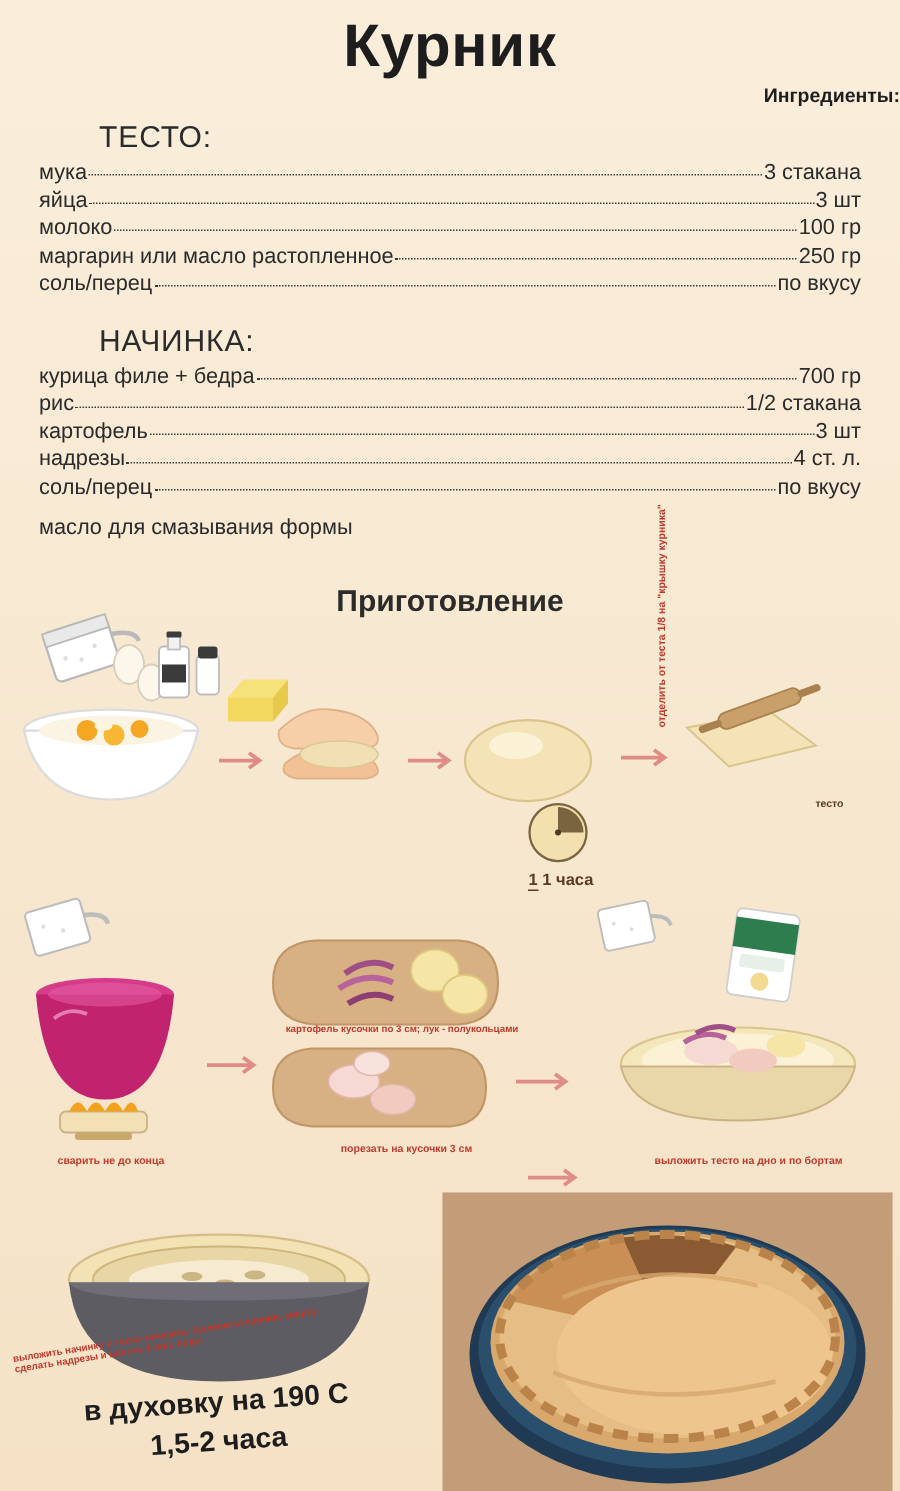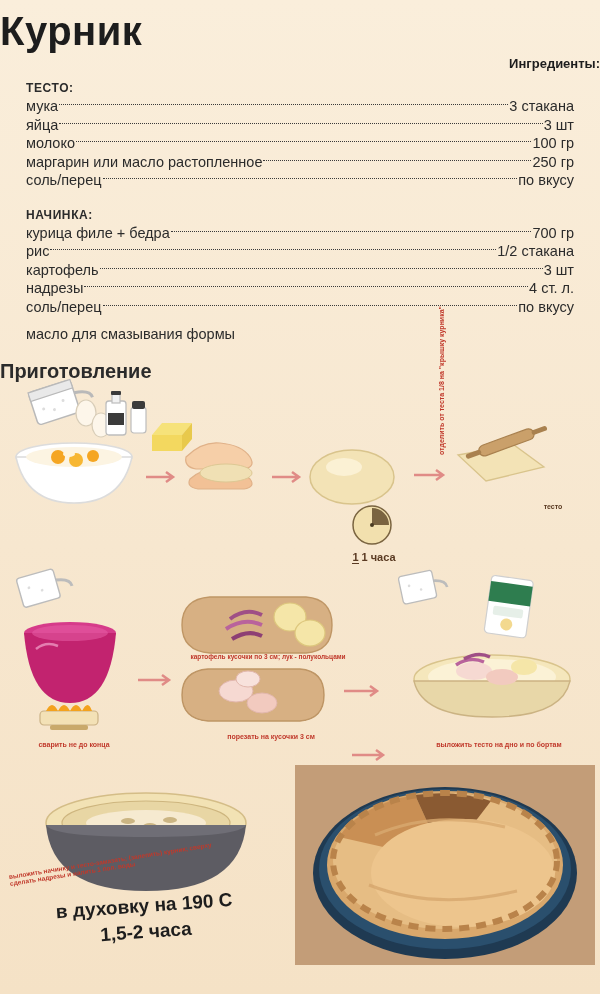--- a/index.html
+++ b/index.html
@@ -15,68 +15,69 @@
     overflow: hidden;
     position: relative;
   }
   .page {
     position: relative;
     width: 600px;
     height: 994px;
     background: linear-gradient(180deg, #faeedb 0%, #f7e7cf 55%, #f5e2c6 100%);
   }
   .title {
-    text-align: left;
+    text-align: center;
     font-size: 40px;
     font-weight: bold;
     letter-spacing: 0.5px;
     padding-top: 10px;
     line-height: 1.05;
     color: #1d1d1d;
   }
   .subtitle {
     text-align: right;
     font-size: 13px;
     font-weight: bold;
     margin-top: 4px;
     color: #1d1d1d;
   }
   .section {
     margin: 10px 26px 0 26px;
   }
   .section-head {
-    font-size: 12px;
-    font-weight: bold;
+    font-size: 20px;
+    font-weight: normal;
     letter-spacing: 0.6px;
     margin-bottom: 2px;
+    margin-left: 40px;
   }
   .ing-row {
     display: flex;
-    align-items: flex-start;
+    align-items: center;
     font-size: 14.5px;
     line-height: 1.28;
     white-space: nowrap;
   }
   .ing-name { flex: 0 0 auto; }
   .ing-dots {
     flex: 1 1 auto;
     border-bottom: 1.5px dotted #3a3a3a;
     margin: 0 1px 4px 1px;
     height: 7px;
   }
   .ing-amt { flex: 0 0 auto; }
   .plain-row {
     font-size: 14.5px;
     line-height: 1.5;
   }
   .steps-head {
-    text-align: left;
+    text-align: center;
     font-size: 20px;
     font-weight: bold;
-    margin-top: 14px;
+    margin-top: 26px;
   }
   .illus {
     position: relative;
     width: 600px;
     height: 580px;
     margin-top: 2px;
   }
   .cap {
     position: absolute;
     font-size: 7px;

